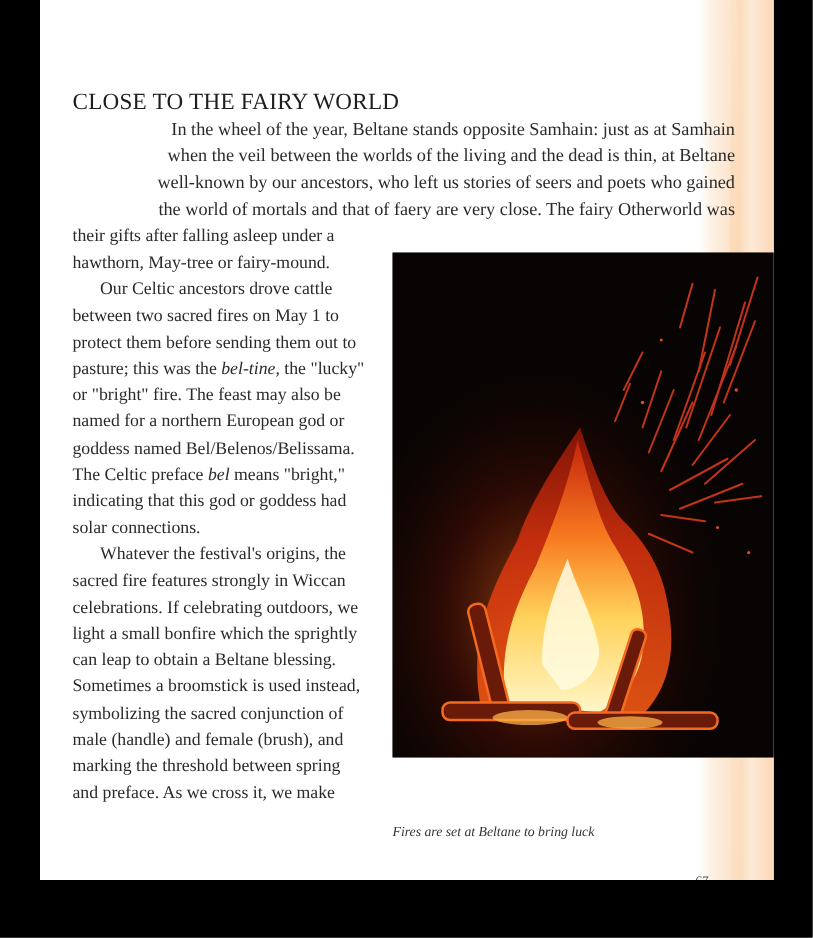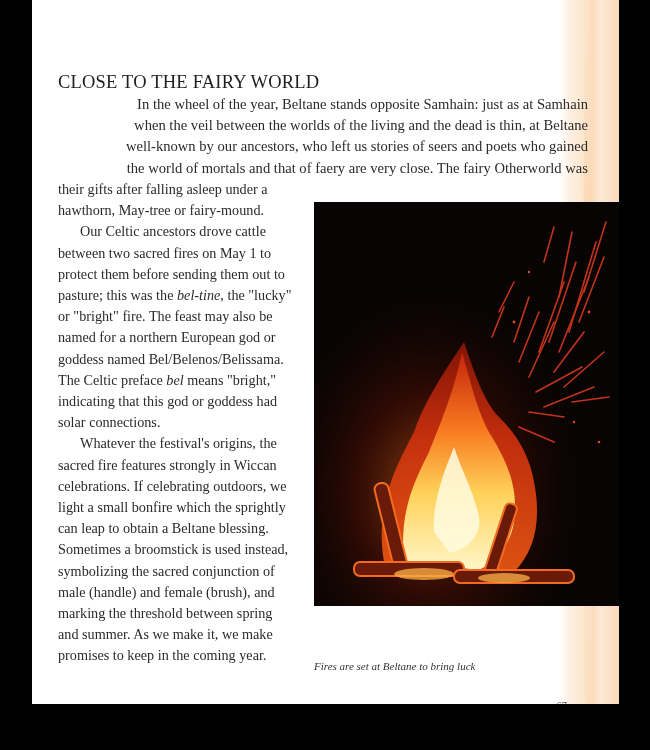--- a/index.html
+++ b/index.html
@@ -158,22 +158,21 @@
     <span class="line">solar connections.</span>
     <span class="line indent">Whatever the festival's origins, the</span>
     <span class="line">sacred fire features strongly in Wiccan</span>
     <span class="line">celebrations. If celebrating outdoors, we</span>
     <span class="line">light a small bonfire which the sprightly</span>
     <span class="line">can leap to obtain a Beltane blessing.</span>
     <span class="line">Sometimes a broomstick is used instead,</span>
     <span class="line">symbolizing the sacred conjunction of</span>
     <span class="line">male (handle) and female (brush), and</span>
     <span class="line">marking the threshold between spring</span>
-    <span class="line">and summer. As we make it, we make</span>
-    <span class="line">promises to keep in the coming year.</span>
+    <span class="line">and preface. As we cross it, we make</span>
   </div>
 
   <div class="photo" title="Bonfire with sparks">
     <svg width="305" height="404" viewBox="0 0 305 404" xmlns="http://www.w3.org/2000/svg">
       <defs>
         <radialGradient id="glow" cx="0.38" cy="0.72" r="0.55">
           <stop offset="0" stop-color="#ff7a1c" stop-opacity="0.55"></stop>
           <stop offset="0.45" stop-color="#7a1606" stop-opacity="0.35"></stop>
           <stop offset="1" stop-color="#070403" stop-opacity="0"></stop>
         </radialGradient>

